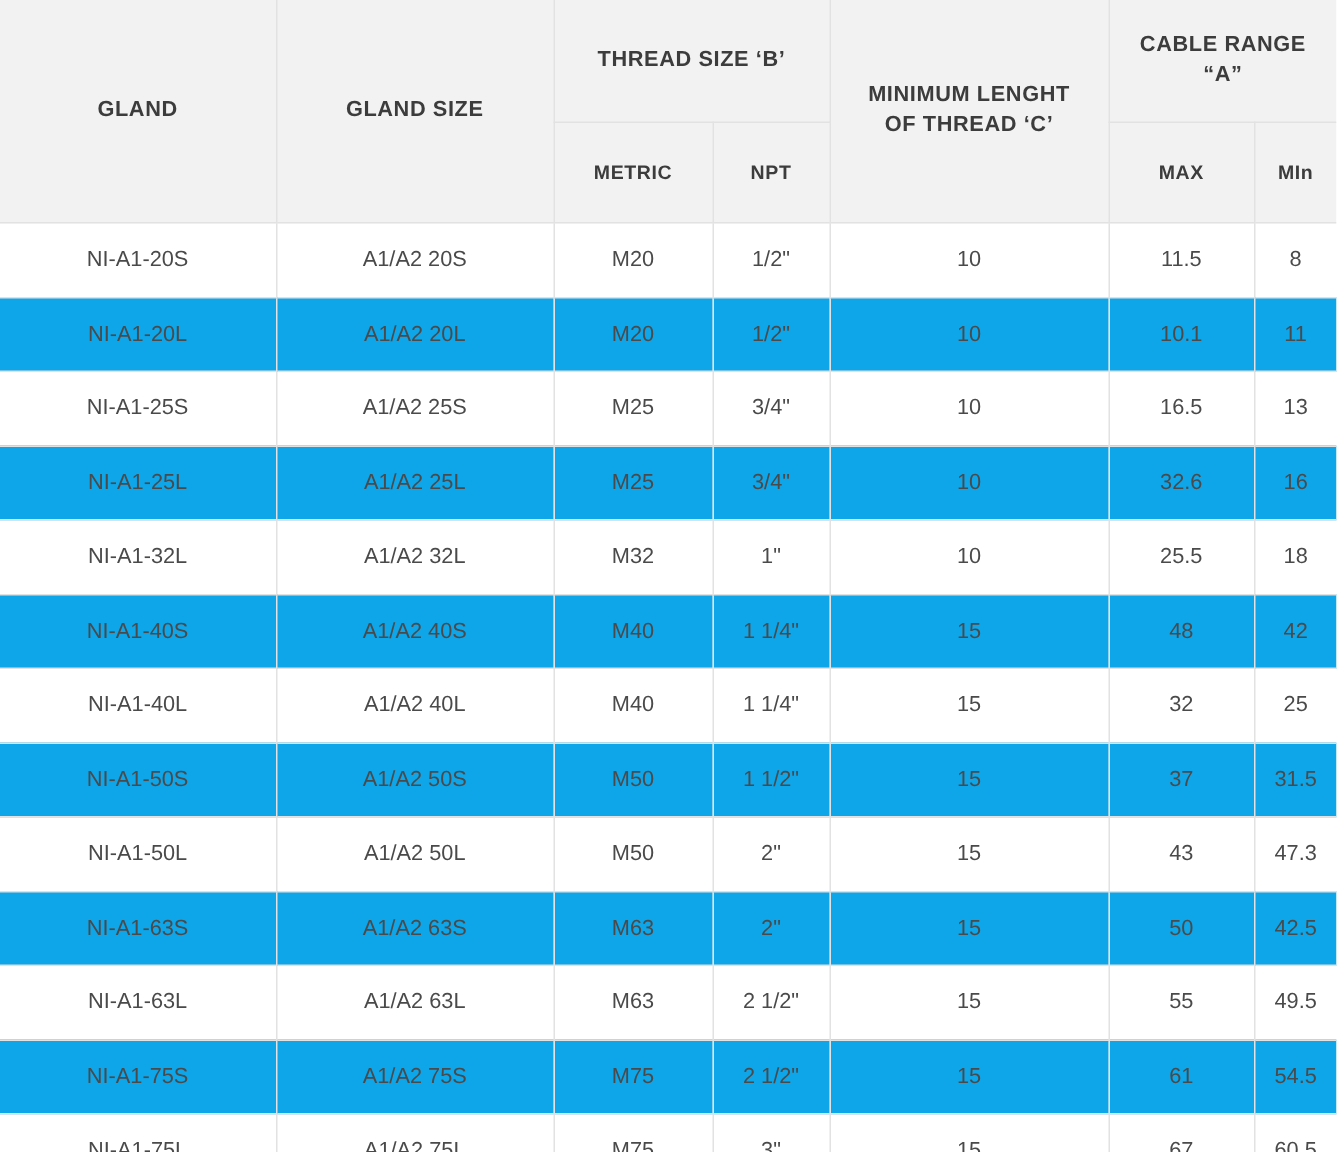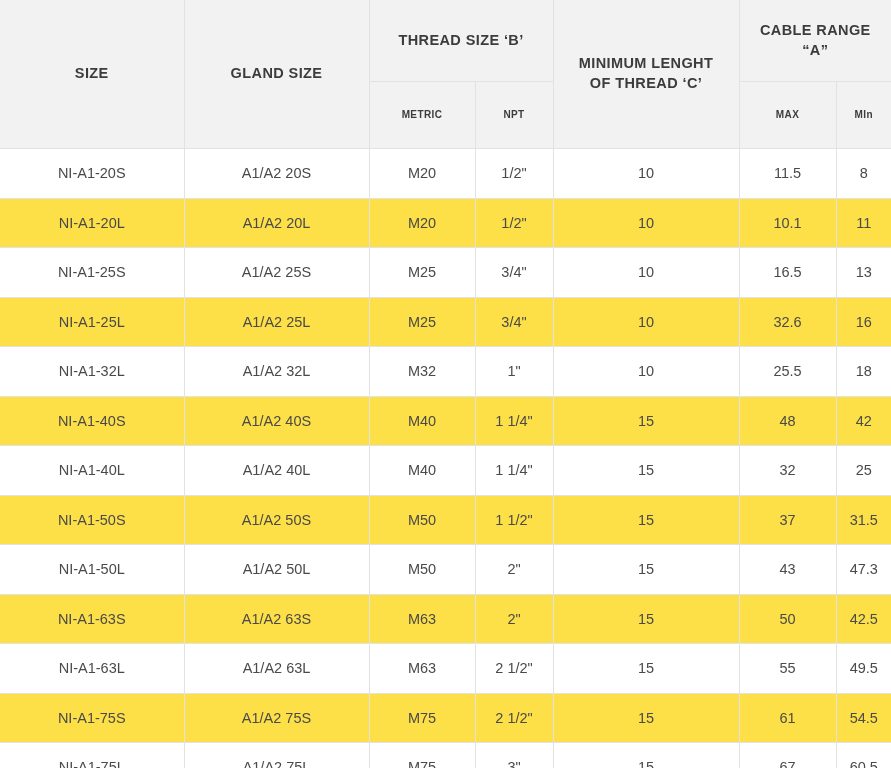--- a/index.html
+++ b/index.html
@@ -43,31 +43,31 @@
     font-weight: bold;
     letter-spacing: 0.4px;
     line-height: 1.35;
     padding: 10px 6px;
   }
   thead th.tall {
     height: 128px;
   }
   thead th.sub {
     height: 46px;
-    font-size: 10px;
+    font-size: 13px;
   }
   tbody td {
     font-size: 14.5px;
     color: #4a4a4a;
     height: 48.5px;
     padding: 0 6px;
     background: #ffffff;
   }
   tbody tr.alt td {
-    background: #fde047;
+    background: #0ea5e9;
   }
   col.c-code   { width: 184px; }
   col.c-gland  { width: 185px; }
   col.c-metric { width: 106px; }
   col.c-npt    { width: 78px; }
   col.c-minlen { width: 186px; }
   col.c-max    { width: 97px; }
   col.c-min    { width: 55px; }
 </style>
 </head>
@@ -79,21 +79,21 @@
       <col class="c-code">
       <col class="c-gland">
       <col class="c-metric">
       <col class="c-npt">
       <col class="c-minlen">
       <col class="c-max">
       <col class="c-min">
     </colgroup>
     <thead>
       <tr>
-        <th class="tall" rowspan="2">SIZE</th>
+        <th class="tall" rowspan="2">GLAND</th>
         <th class="tall" rowspan="2">GLAND SIZE</th>
         <th colspan="2">THREAD SIZE ‘B’</th>
         <th class="tall" rowspan="2">
           <span>MINIMUM LENGHT</span><br>
           <span>OF THREAD ‘C’</span>
         </th>
         <th colspan="2">
           <span>CABLE RANGE</span><br>
           <span>“A”</span>
         </th>

